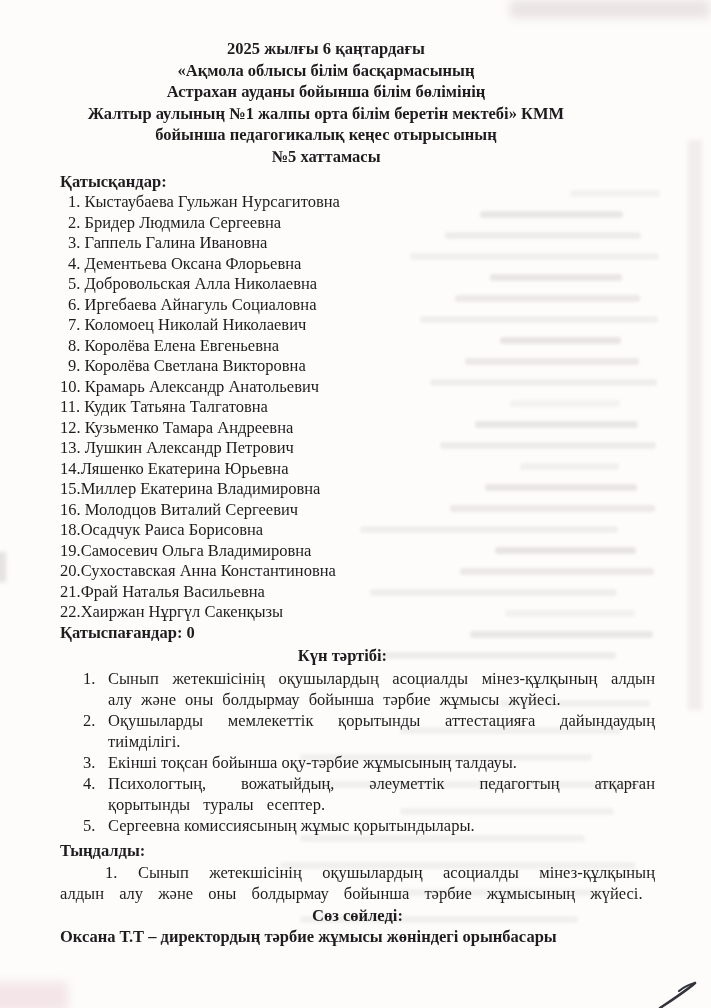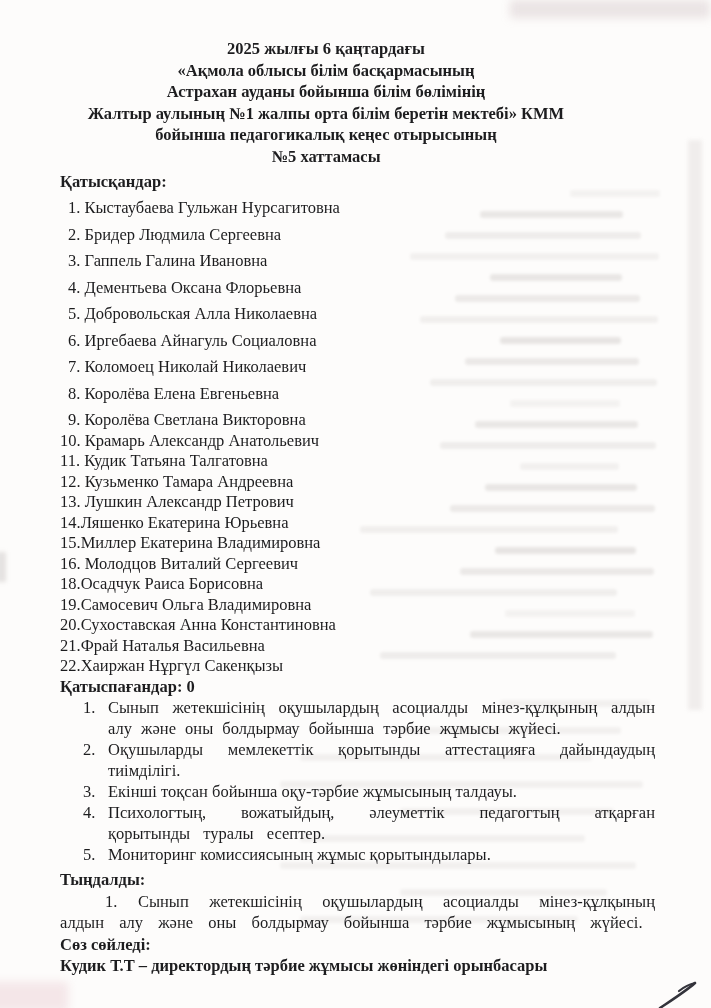--- a/index.html
+++ b/index.html
@@ -24,32 +24,32 @@
   .bleed{position:absolute;inset:0;pointer-events:none;}
   .bleed .bar{position:absolute;height:7px;background:#887e7a;
     opacity:.13;filter:blur(1.6px);border-radius:3px;}
 
   .content{position:absolute;left:60px;top:38px;width:595px;}
   .title{font-weight:bold;text-align:center;line-height:21.6px;margin-right:63px;}
   .bold{font-weight:bold;}
   .attendees-heading{margin-top:4px;line-height:20.5px;}
   .attendees{line-height:20.5px;}
   .attendees .row{line-height:20.5px;}
-  .attendees .row.single{padding-left:8px;margin-top:6px;}
+  .attendees .row.single{padding-left:8px;}
   .absent{line-height:20.5px;}
   .agenda-heading{font-weight:bold;text-align:center;margin:2px 30px 2px 0;line-height:21px;}
   .agenda{list-style:none;margin:0;padding:0;}
   .agenda li{position:relative;padding-left:48px;text-align:justify;line-height:21px;}
   .agenda li .num{position:absolute;left:23px;}
   .agenda li.ws1 .t{word-spacing:5px;}
   .agenda li.ws2 .t{word-spacing:4px;}
   .agenda li.ws4 .t{word-spacing:9px;}
   .heard-heading{margin-top:4px;line-height:21.5px;}
   .heard-para{text-align:justify;text-indent:45px;line-height:21.5px;word-spacing:11px;}
-  .speech-heading{line-height:21.5px;}
+  .speech-heading{line-height:21.5px;text-align:center;}
   .speaker{line-height:21.5px;}
   .handwritten{position:absolute;left:640px;top:975px;}
 </style>
 </head>
 <body>
 
 <div class="page">
 
   <div class="bleed" id="bleed">
       <div class="bar" style="width: 90px; left: 570px; top: 190px; opacity: 0.08;"></div>
@@ -121,33 +121,34 @@
         <div class="row">16. Молодцов Виталий Сергеевич</div>
         <div class="row">18.Осадчук Раиса Борисовна</div>
         <div class="row">19.Самосевич Ольга Владимировна</div>
         <div class="row">20.Сухоставская Анна Константиновна</div>
         <div class="row">21.Фрай Наталья Васильевна</div>
         <div class="row">22.Хаиржан Нұргүл Сакенқызы</div>
       </div>
 
     <div class="bold absent">Қатыспағандар: 0</div>
 
+    <div class="agenda-heading">Күн тәртібі:</div>
 
     <ol class="agenda" id="agenda">
         <li class="ws1"><span class="num">1.</span><span class="t">Сынып жетекшісінің оқушылардың асоциалды мінез-құлқының алдын алу және оны болдырмау бойынша тәрбие жұмысы жүйесі.</span></li>
         <li class="ws2"><span class="num">2.</span><span class="t">Оқушыларды мемлекеттік қорытынды аттестацияға дайындаудың тиімділігі.</span></li>
         <li class="ws3"><span class="num">3.</span><span class="t">Екінші тоқсан бойынша оқу-тәрбие жұмысының талдауы.</span></li>
         <li class="ws4"><span class="num">4.</span><span class="t">Психологтың, вожатыйдың, әлеуметтік педагогтың атқарған қорытынды туралы есептер.</span></li>
-        <li class="ws5"><span class="num">5.</span><span class="t">Мониторинг комиссиясының жұмыс қорытындылары.</span></li>
+        <li class="ws5"><span class="num">5.</span><span class="t">Сергеевна комиссиясының жұмыс қорытындылары.</span></li>
       </ol>
 
     <div class="bold heard-heading">Тыңдалды:</div>
     <div class="heard-para">1. Сынып жетекшісінің оқушылардың асоциалды мінез-құлқының алдын алу және оны болдырмау бойынша тәрбие жұмысының жүйесі.</div>
 
     <div class="bold speech-heading">Сөз сөйледі:</div>
-    <div class="bold speaker">Кудик Т.Т – директордың тәрбие жұмысы жөніндегі орынбасары</div>
+    <div class="bold speaker">Оксана Т.Т – директордың тәрбие жұмысы жөніндегі орынбасары</div>
   </div>
 
   <svg class="handwritten" width="70" height="33" viewBox="0 0 70 33">
     <path d="M 55 8 C 46 16 32 25 20 33" fill="none" stroke="#33333b" stroke-width="2.6" stroke-linecap="round"></path>
     <path d="M 55 8 C 50 9 44 12 39 16" fill="none" stroke="#33333b" stroke-width="2.2" stroke-linecap="round"></path>
   </svg>
 </div>
 
 </body></html>

